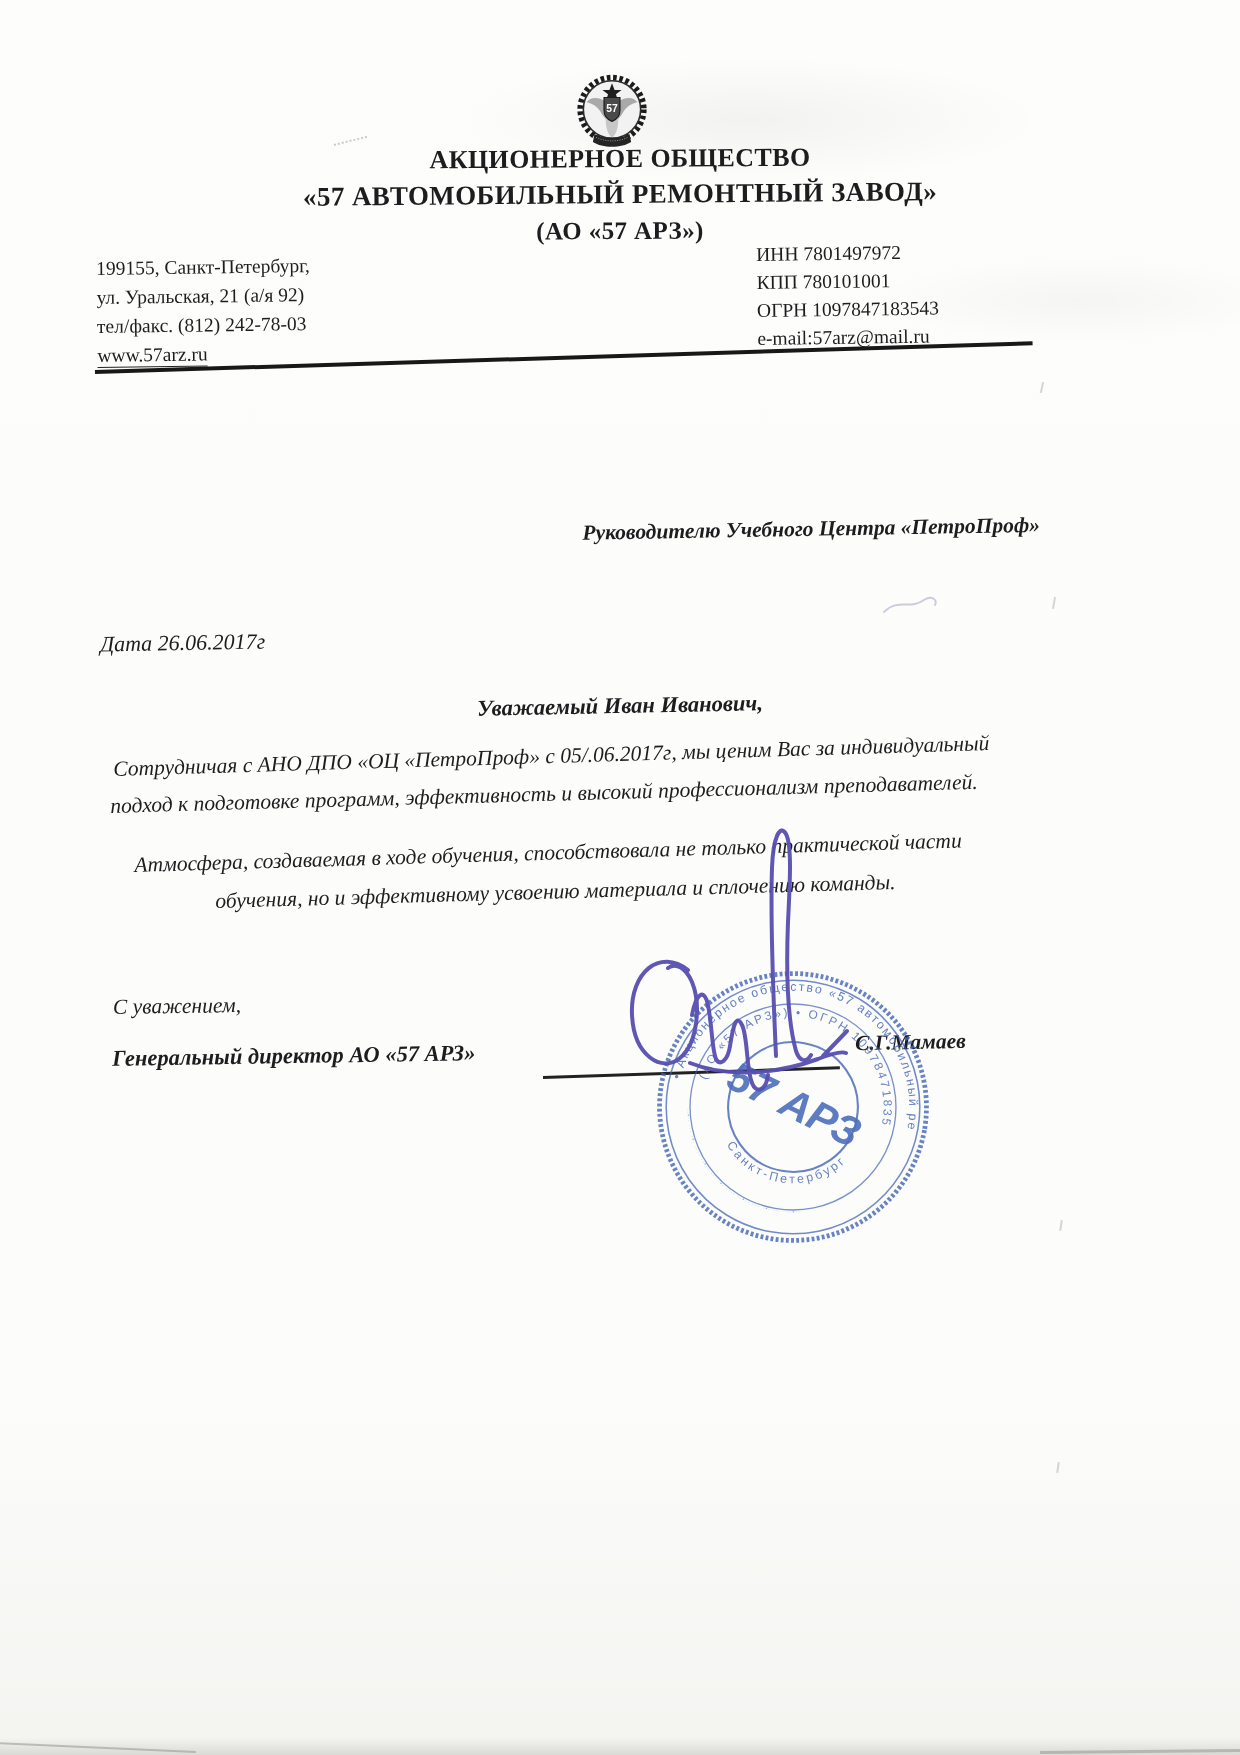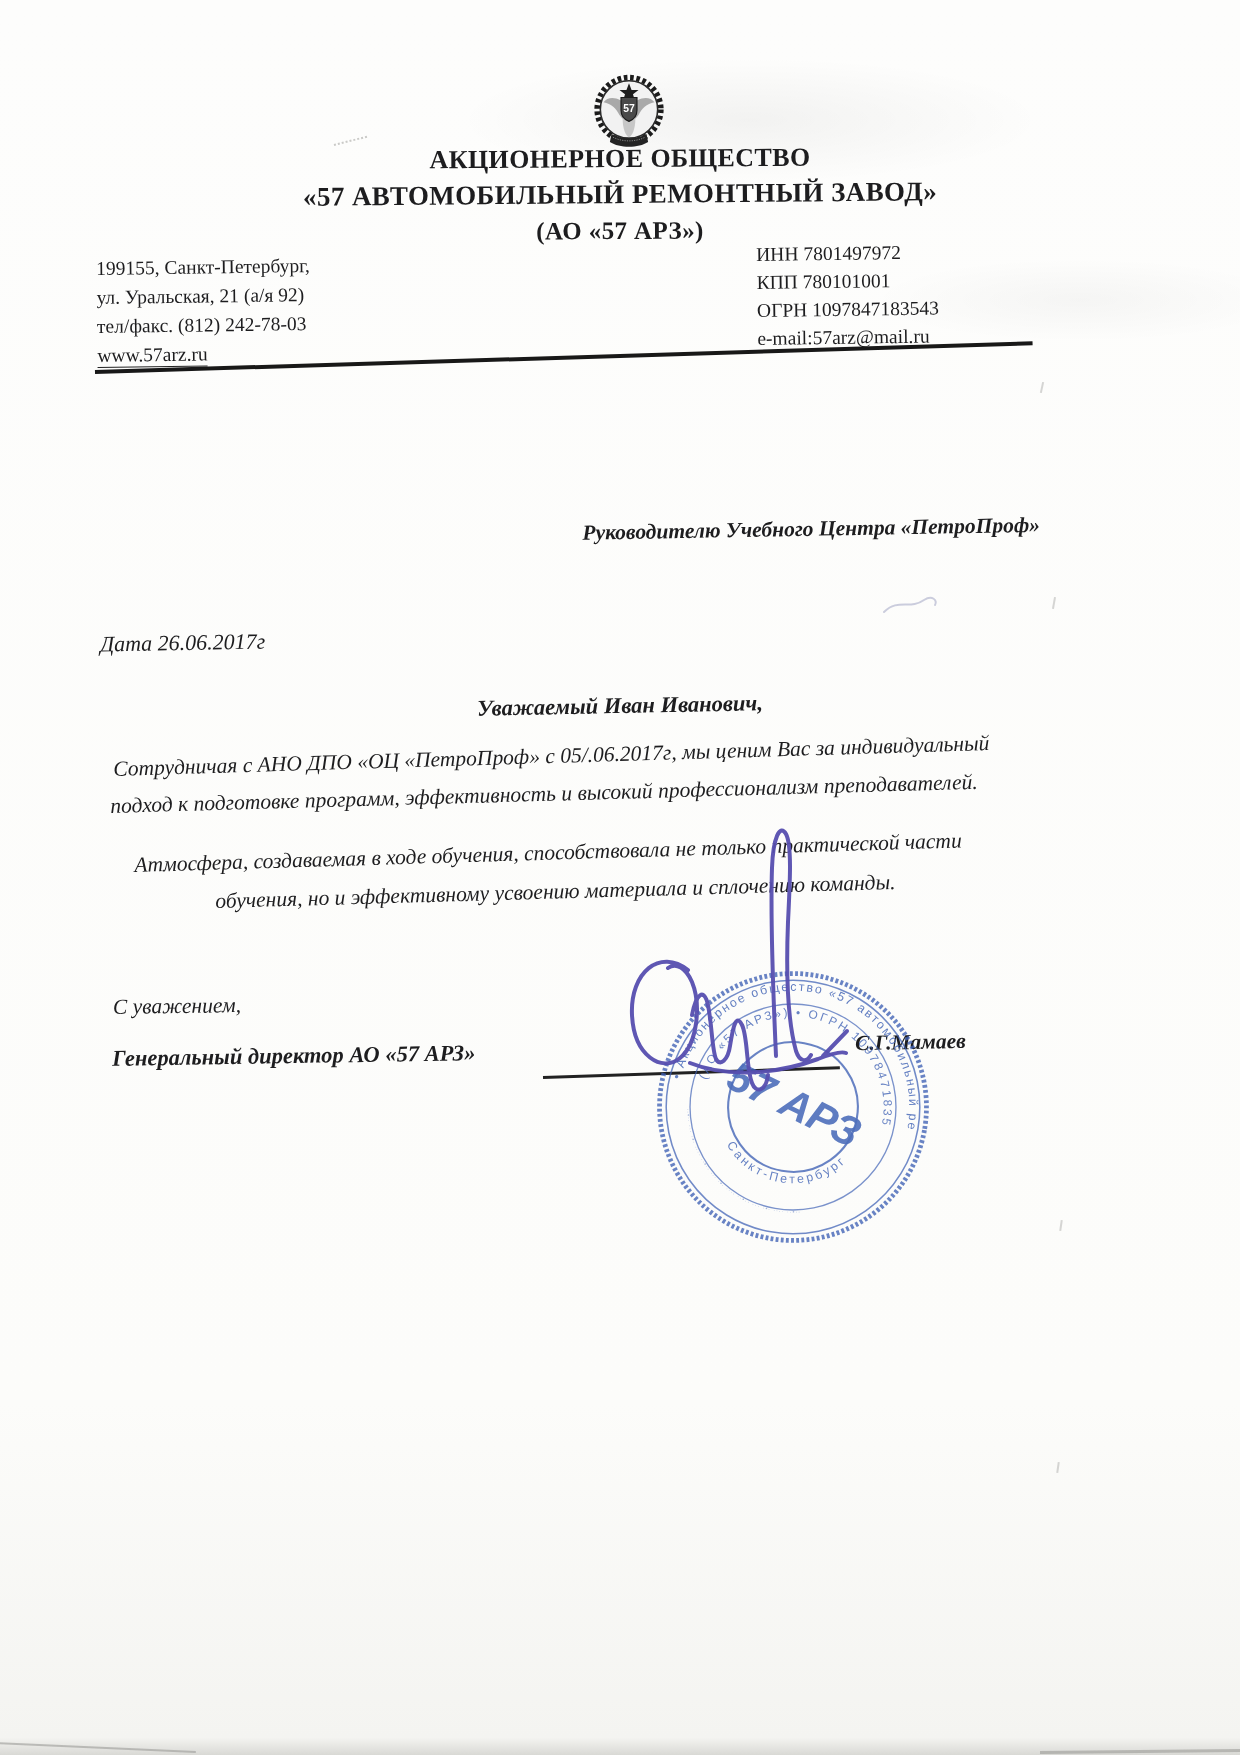--- a/index.html
+++ b/index.html
@@ -25,21 +25,21 @@
   .underline{border-bottom:1.5px solid #222;padding-bottom:1px;}
   .artifact{position:absolute;background:#b5b5b2;opacity:.55;}
   svg{display:block;overflow:visible;}
   .stampwrap{opacity:.92;}
 </style>
 </head>
 <body>
 
 <div id="page">
 
-  <div class="abs" style="left:589px;top:72px;width:80px;height:86px;">
+  <div class="abs" style="left:572px;top:72px;width:80px;height:86px;">
     <svg width="80" height="86" viewBox="0 0 100 108">
 
       <circle cx="50" cy="47" r="40" fill="none" stroke="#1c1c1c" stroke-width="7" stroke-dasharray="4.5 3.4"></circle>
       <circle cx="50" cy="47" r="36" fill="#f2f2f2" stroke="#2a2a2a" stroke-width="2"></circle>
 
       <path d="M50 14 L53.2 22.5 L62 22.7 L55 28 L57.6 36.5 L50 31.3 L42.4 36.5 L45 28 L38 22.7 L46.8 22.5 Z" fill="#1e1e1e"></path>
 
       <path d="M50 45 C38 30 24 30 18 38 C28 40 34 46 38 54 C42 60 46 62 50 60 Z" fill="#9c9c9c" opacity=".85"></path>
       <path d="M50 45 C62 30 76 30 82 38 C72 40 66 46 62 54 C58 60 54 62 50 60 Z" fill="#9c9c9c" opacity=".85"></path>
 

